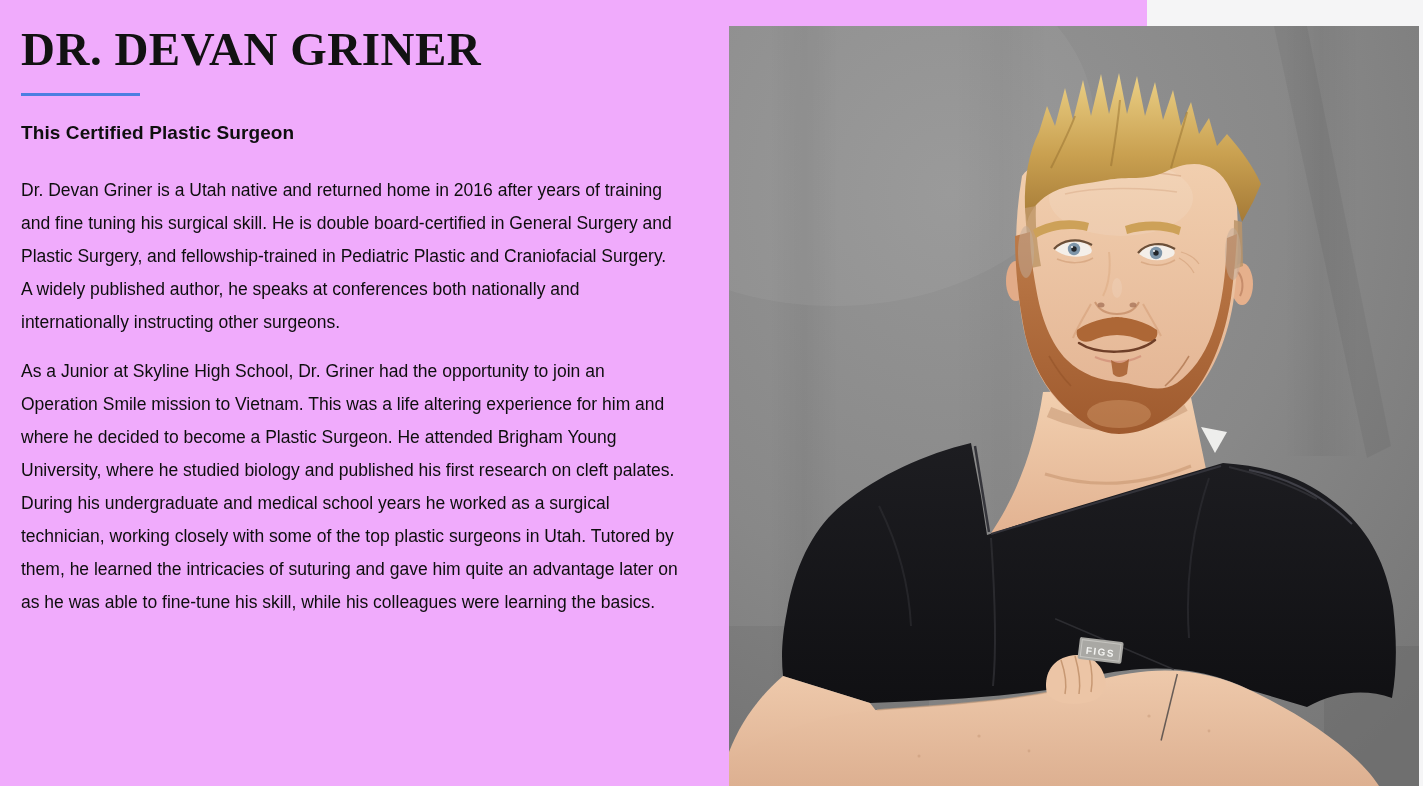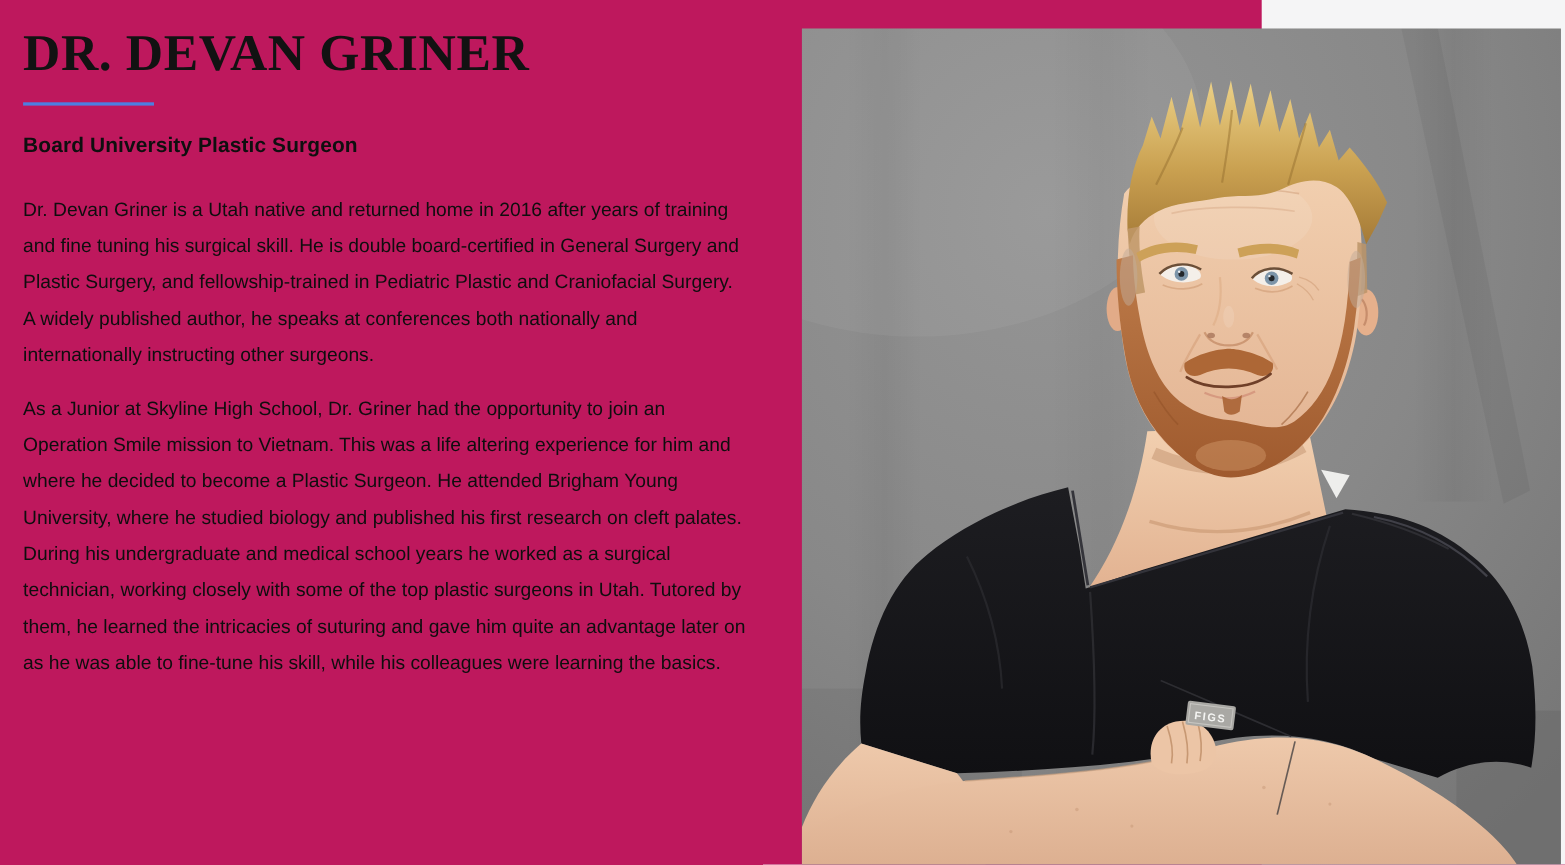--- a/index.html
+++ b/index.html
@@ -3,21 +3,21 @@
 <meta charset="utf-8">
 <style>
   html,body{margin:0;padding:0;}
   body{
     width:1423px;height:786px;
     background:#f5f5f6;
     font-family:"Liberation Sans",sans-serif;
     color:#0e0e0e;
     overflow:hidden;
   }
-  .page{position:relative;width:1147px;height:786px;background:#be185d;}
+  .page{position:relative;width:1147px;height:786px;background:#f0abfc;}
   .content{position:absolute;left:21px;top:22px;width:658px;}
   .page-title{
     font-family:"Liberation Serif","DejaVu Serif",serif;
     font-weight:700;
     font-size:47px;
     line-height:1.18;
     letter-spacing:.5px;
     color:#121212;
     margin:0;
   }
@@ -43,21 +43,21 @@
   .photo svg{display:block;width:690px;height:760px;}
 </style>
 </head>
 <body>
 
 <div class="page">
 
   <div class="content">
     <h1 class="page-title">DR. DEVAN GRINER</h1>
     <div class="accent-rule"></div>
-    <h2 class="subtitle">Board University Plastic Surgeon</h2>
+    <h2 class="subtitle">This Certified Plastic Surgeon</h2>
     <p class="bio first">Dr. Devan Griner is a Utah native and returned home in 2016 after years of training and fine tuning his surgical skill. He is double board-certified in General Surgery and Plastic Surgery, and fellowship-trained in Pediatric Plastic and Craniofacial Surgery. A widely published author, he speaks at conferences both nationally and internationally instructing other surgeons.</p>
     <p class="bio">As a Junior at Skyline High School, Dr. Griner had the opportunity to join an Operation Smile mission to Vietnam. This was a life altering experience for him and where he decided to become a Plastic Surgeon. He attended Brigham Young University, where he studied biology and published his first research on cleft palates. During his undergraduate and medical school years he worked as a surgical technician, working closely with some of the top plastic surgeons in Utah. Tutored by them, he learned the intricacies of suturing and gave him quite an advantage later on as he was able to fine-tune his skill, while his colleagues were learning the basics.</p>
   </div>
 
   <div class="photo">
     <svg viewBox="0 0 690 760" preserveAspectRatio="none">
       <defs>
         <radialGradient id="bgG" cx="32%" cy="22%" r="95%">
           <stop offset="0" stop-color="#959595"></stop>
           <stop offset="0.55" stop-color="#888888"></stop>

